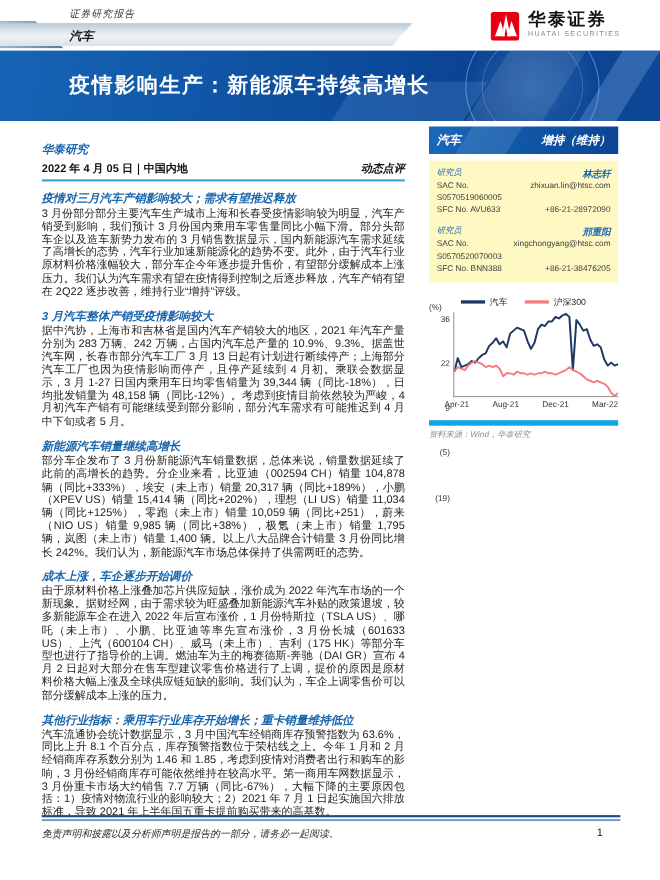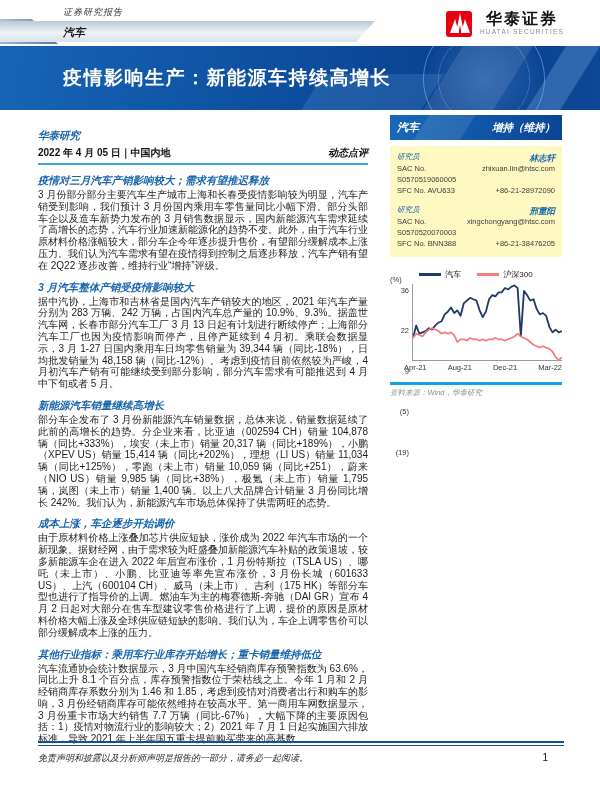--- a/index.html
+++ b/index.html
@@ -15,21 +15,21 @@
     background:linear-gradient(180deg,#b9c9d6 0%,#eef3f7 55%,#d9e3ea 100%);
     clip-path:polygon(0 0,100% 0,95% 100%,0 100%);}
   .tag-tri{position:absolute;top:19px;left:0;width:58px;height:25px;
     background:linear-gradient(115deg,#9db8cd 0%,#5d87ab 60%,#34628c 100%);
     clip-path:polygon(0 0,55% 0,100% 100%,0 100%);opacity:.85;}
   .tag-label{position:absolute;top:25px;left:63px;font-size:11px;font-weight:bold;font-style:italic;color:#1a1a1a;z-index:3;}
   
   .logo{position:absolute;top:9px;right:36px;display:flex;align-items:center;gap:6px;z-index:4;}
   .logo-mark{width:28px;height:28px;}
   .logo-txt{display:flex;flex-direction:column;line-height:1;}
-  .logo-cn{font-size:16px;font-weight:bold;color:#111;letter-spacing:2px;text-align:center;}
+  .logo-cn{font-size:16px;font-weight:bold;color:#111;letter-spacing:2px;}
   .logo-en{font-size:6.5px;color:#8a8a8a;letter-spacing:1.2px;margin-top:2px;}
   
   .banner{position:absolute;top:46px;left:0;width:600px;height:64px;overflow:hidden;
     background:linear-gradient(100deg,#1764b6 0%,#0f52a2 40%,#0a4190 75%,#0d4796 100%);}
   .banner .deco1{position:absolute;right:95px;top:-20px;width:70px;height:130px;background:rgba(255,255,255,0.10);transform:skewX(-32deg);}
   .banner .deco2{position:absolute;right:28px;top:-20px;width:34px;height:130px;background:rgba(140,190,240,0.28);transform:skewX(-32deg);}
   .banner .deco3{position:absolute;right:175px;top:28px;width:120px;height:60px;background:rgba(90,150,215,0.25);transform:skewX(-32deg);}
   .banner .globe{position:absolute;right:55px;top:-28px;width:120px;height:120px;border-radius:50%;
     border:1px solid rgba(160,210,255,0.45);
     background:radial-gradient(circle at 50% 50%,rgba(120,185,245,0.25) 0%,rgba(120,185,245,0.05) 60%,transparent 70%);}
@@ -67,21 +67,21 @@
   .legend-item{display:flex;align-items:center;gap:4px;}
   .legend-swatch{width:22px;height:2.5px;display:inline-block;}
   .plot-wrap{display:flex;margin-top:4px;position:relative;}
   .unit-label{position:absolute;left:0;top:-9px;font-size:7.5px;color:#333;}
   .yaxis{width:22px;height:76px;display:flex;flex-direction:column;justify-content:space-between;
     align-items:flex-end;font-size:7.5px;color:#333;padding-right:3px;box-sizing:border-box;gap:33px;}
   .yaxis span{transform:translateY(3px);line-height:1;}
   .svg-box{flex:1;height:76px;border-left:1px solid #9a9a9a;border-bottom:1px solid #9a9a9a;}
   .svg-box svg{width:100%;height:100%;display:block;}
   .xlabels{display:flex;justify-content:space-between;margin-left:14px;font-size:7.5px;color:#333;margin-top:2px;}
-  .chart-source{margin-top:10px;border-top:3px solid #0ea5e9;padding-top:3px;
+  .chart-source{margin-top:10px;border-top:5px solid #0ea5e9;padding-top:3px;
     font-size:7.5px;color:#8a8f96;font-style:italic;}
   
   .footer-rule{position:absolute;left:38px;right:36px;top:741px;height:2px;
     border-top:2px solid #16508f;border-bottom:1px solid #16508f;}
   .footer-row{position:absolute;left:38px;right:52px;top:752px;display:flex;justify-content:space-between;align-items:flex-start;}
   .footer-disc{font-size:9px;font-style:italic;color:#2a2a2a;}
   .footer-page{font-size:10px;color:#111;}
 </style>
 </head>
 <body>

